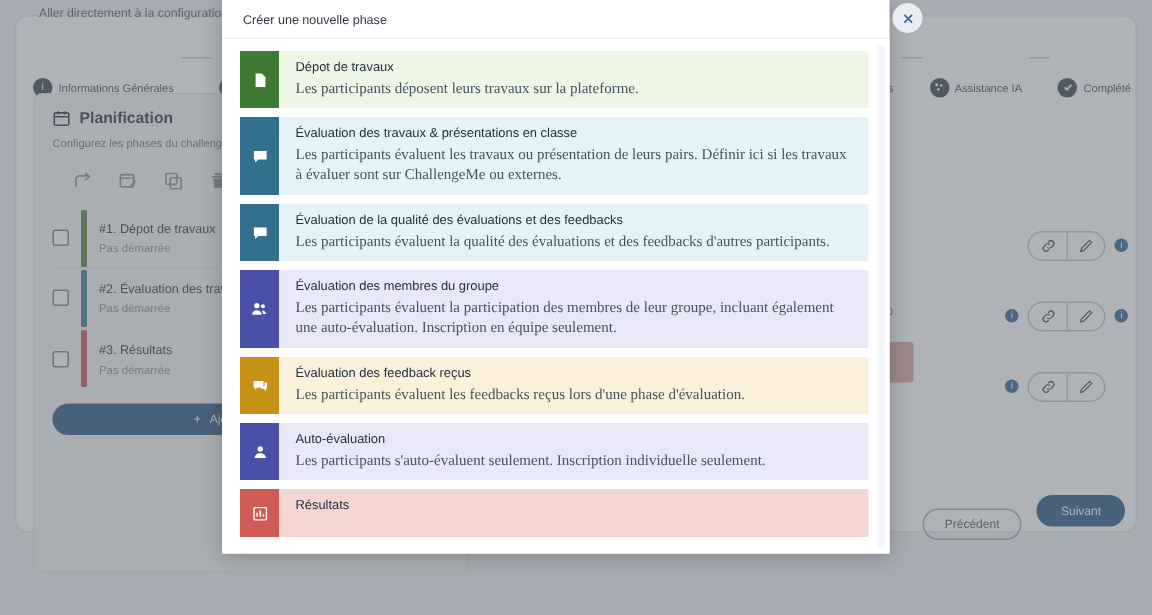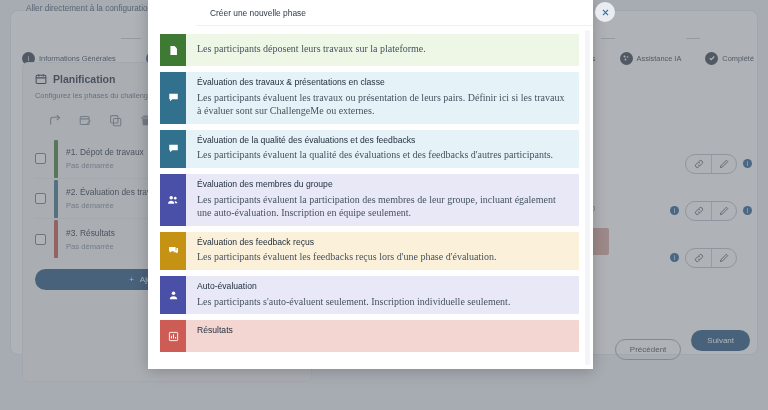--- a/index.html
+++ b/index.html
@@ -139,21 +139,20 @@
     width: 445px; height: 369px;
     background: #ffffff;
     box-shadow: 0 2px 14px rgba(0,0,0,0.22);
     display: flex; flex-direction: column;
   }
   .modal-header {
     height: 26px; flex: none;
     display: flex; align-items: center;
     padding: 0 14px;
     border-bottom: 1px solid #edf0f4;
-    margin-left: 48px;
   }
   .modal-title { font-size: 8.4px; color: #2f3b49; }
   .modal-close {
     position: absolute; right: -22px; top: 2px;
     width: 20px; height: 20px; border-radius: 50%;
     background: #e9edf2;
     display: flex; align-items: center; justify-content: center;
     color: #2f6aa8; font-size: 11px; line-height: 1;
   }
   .modal-body {
@@ -378,20 +377,21 @@
       <div class="scroll-track"></div>
       <div class="opt-list">
 
         <div class="opt" style="background:#eef6e6">
           <div class="opt-icon" style="background:#3f7a34">
             <svg class="ico" width="11" height="11" viewBox="0 0 16 16" fill="#fff">
                 <path d="M3.5 1.5h6l3.5 3.5v9.5h-9.5z"></path>
               </svg>
           </div>
           <div class="opt-text">
+            <div class="opt-title">Dépot de travaux</div>
             <div class="opt-desc">Les participants déposent leurs travaux sur la plateforme.</div>
           </div>
         </div>
 
         <div class="opt" style="background:#e5f2f8">
           <div class="opt-icon" style="background:#32718e">
             <svg class="ico" width="11" height="11" viewBox="0 0 16 16" fill="#fff">
                 <path d="M1.8 2.5h12.4v8.2H6.2L3 13.5v-2.8H1.8z"></path>
               </svg>
           </div>

